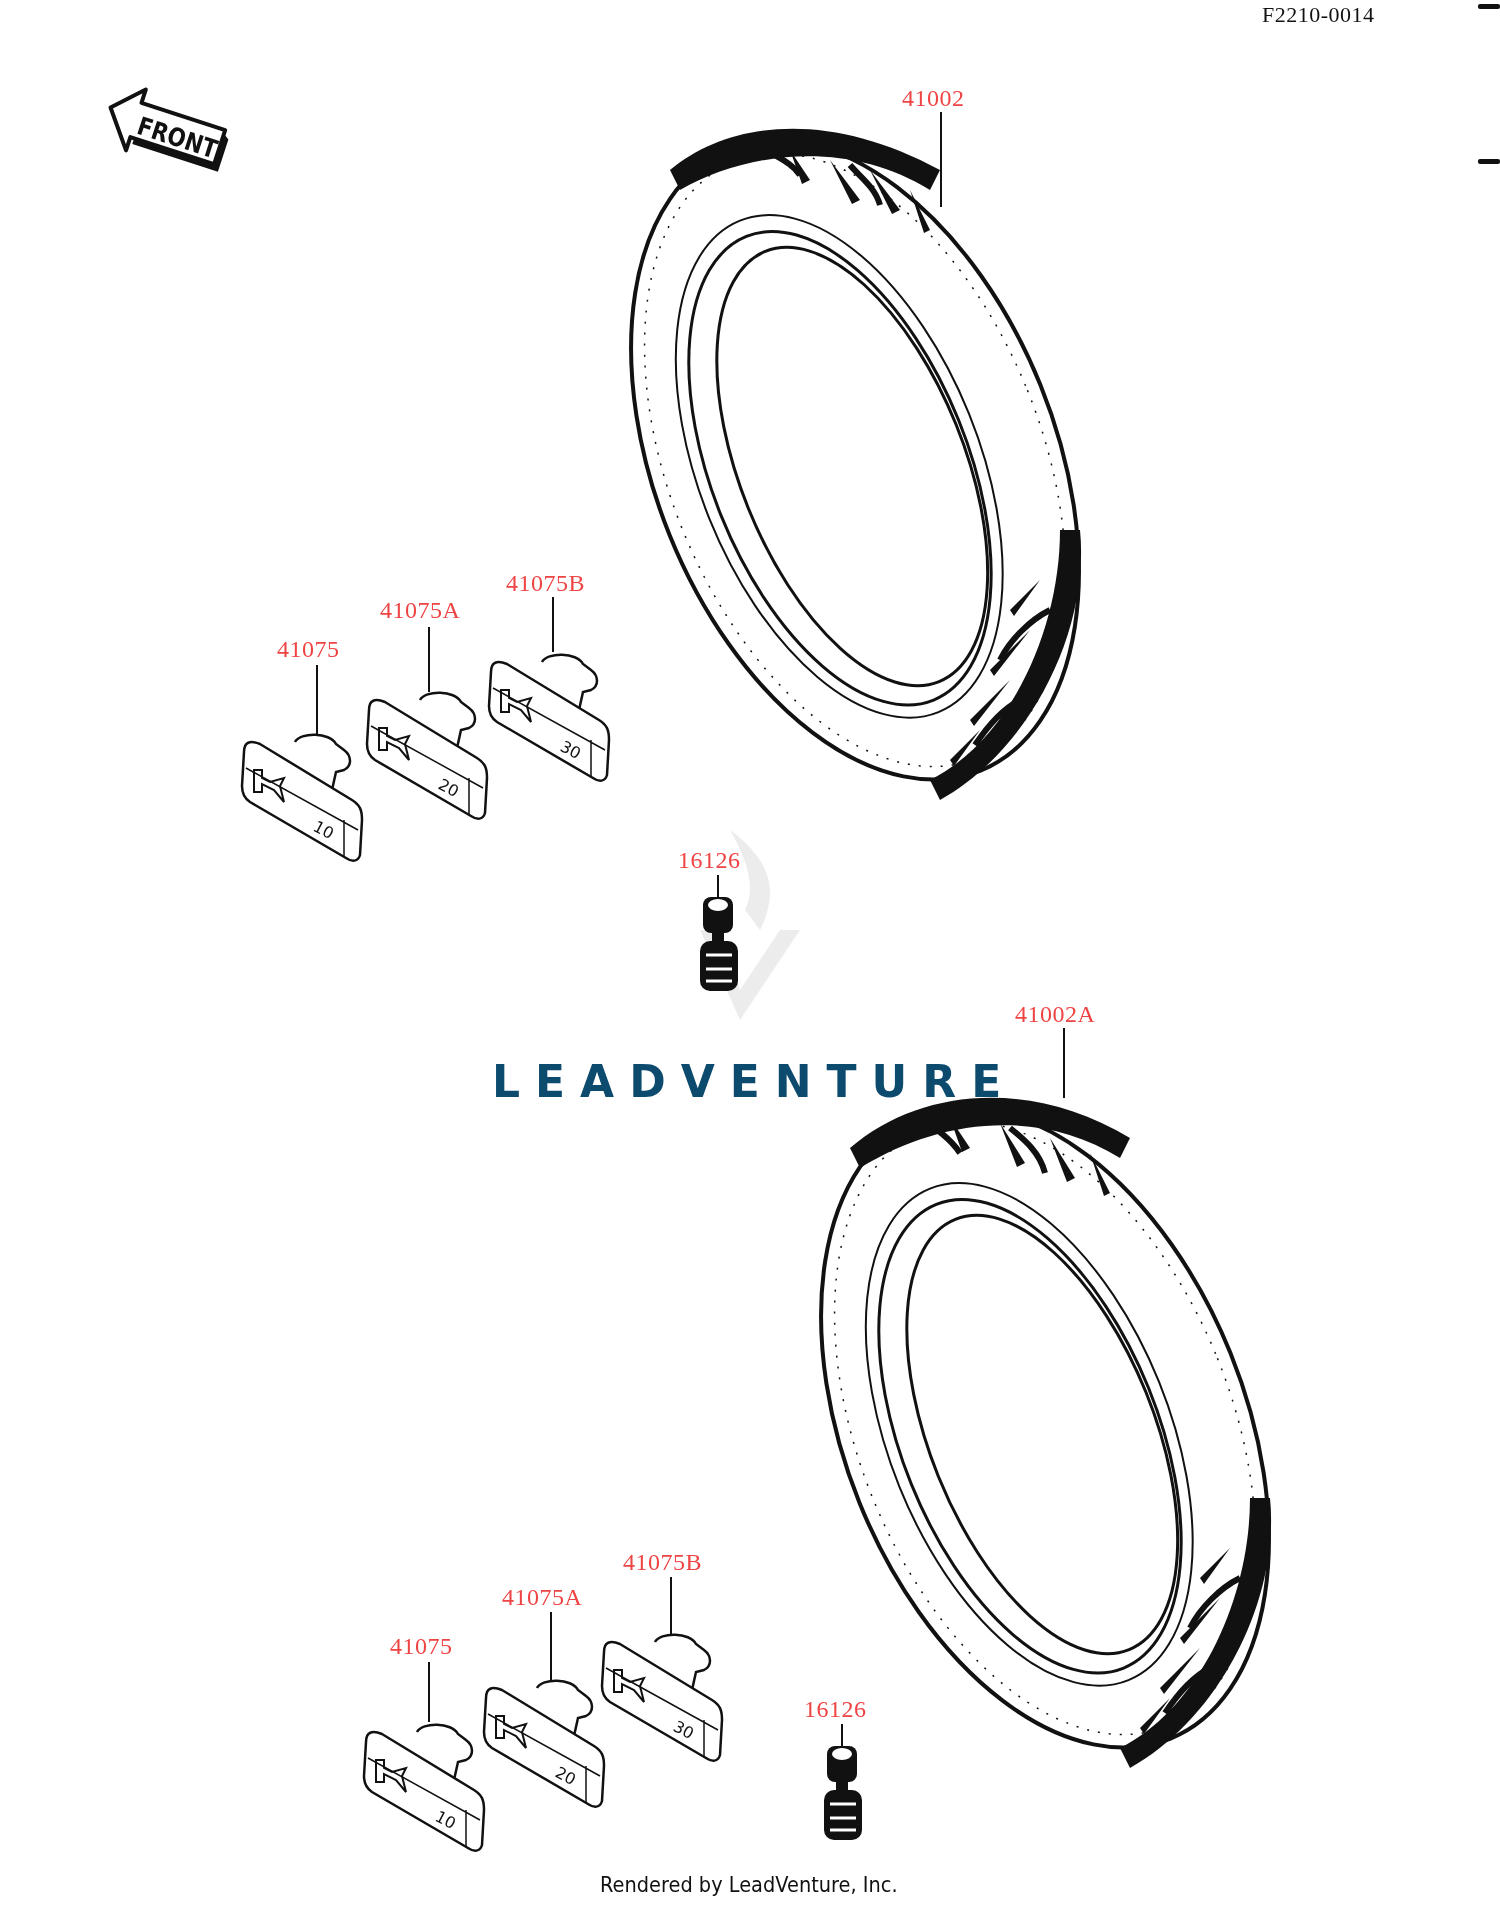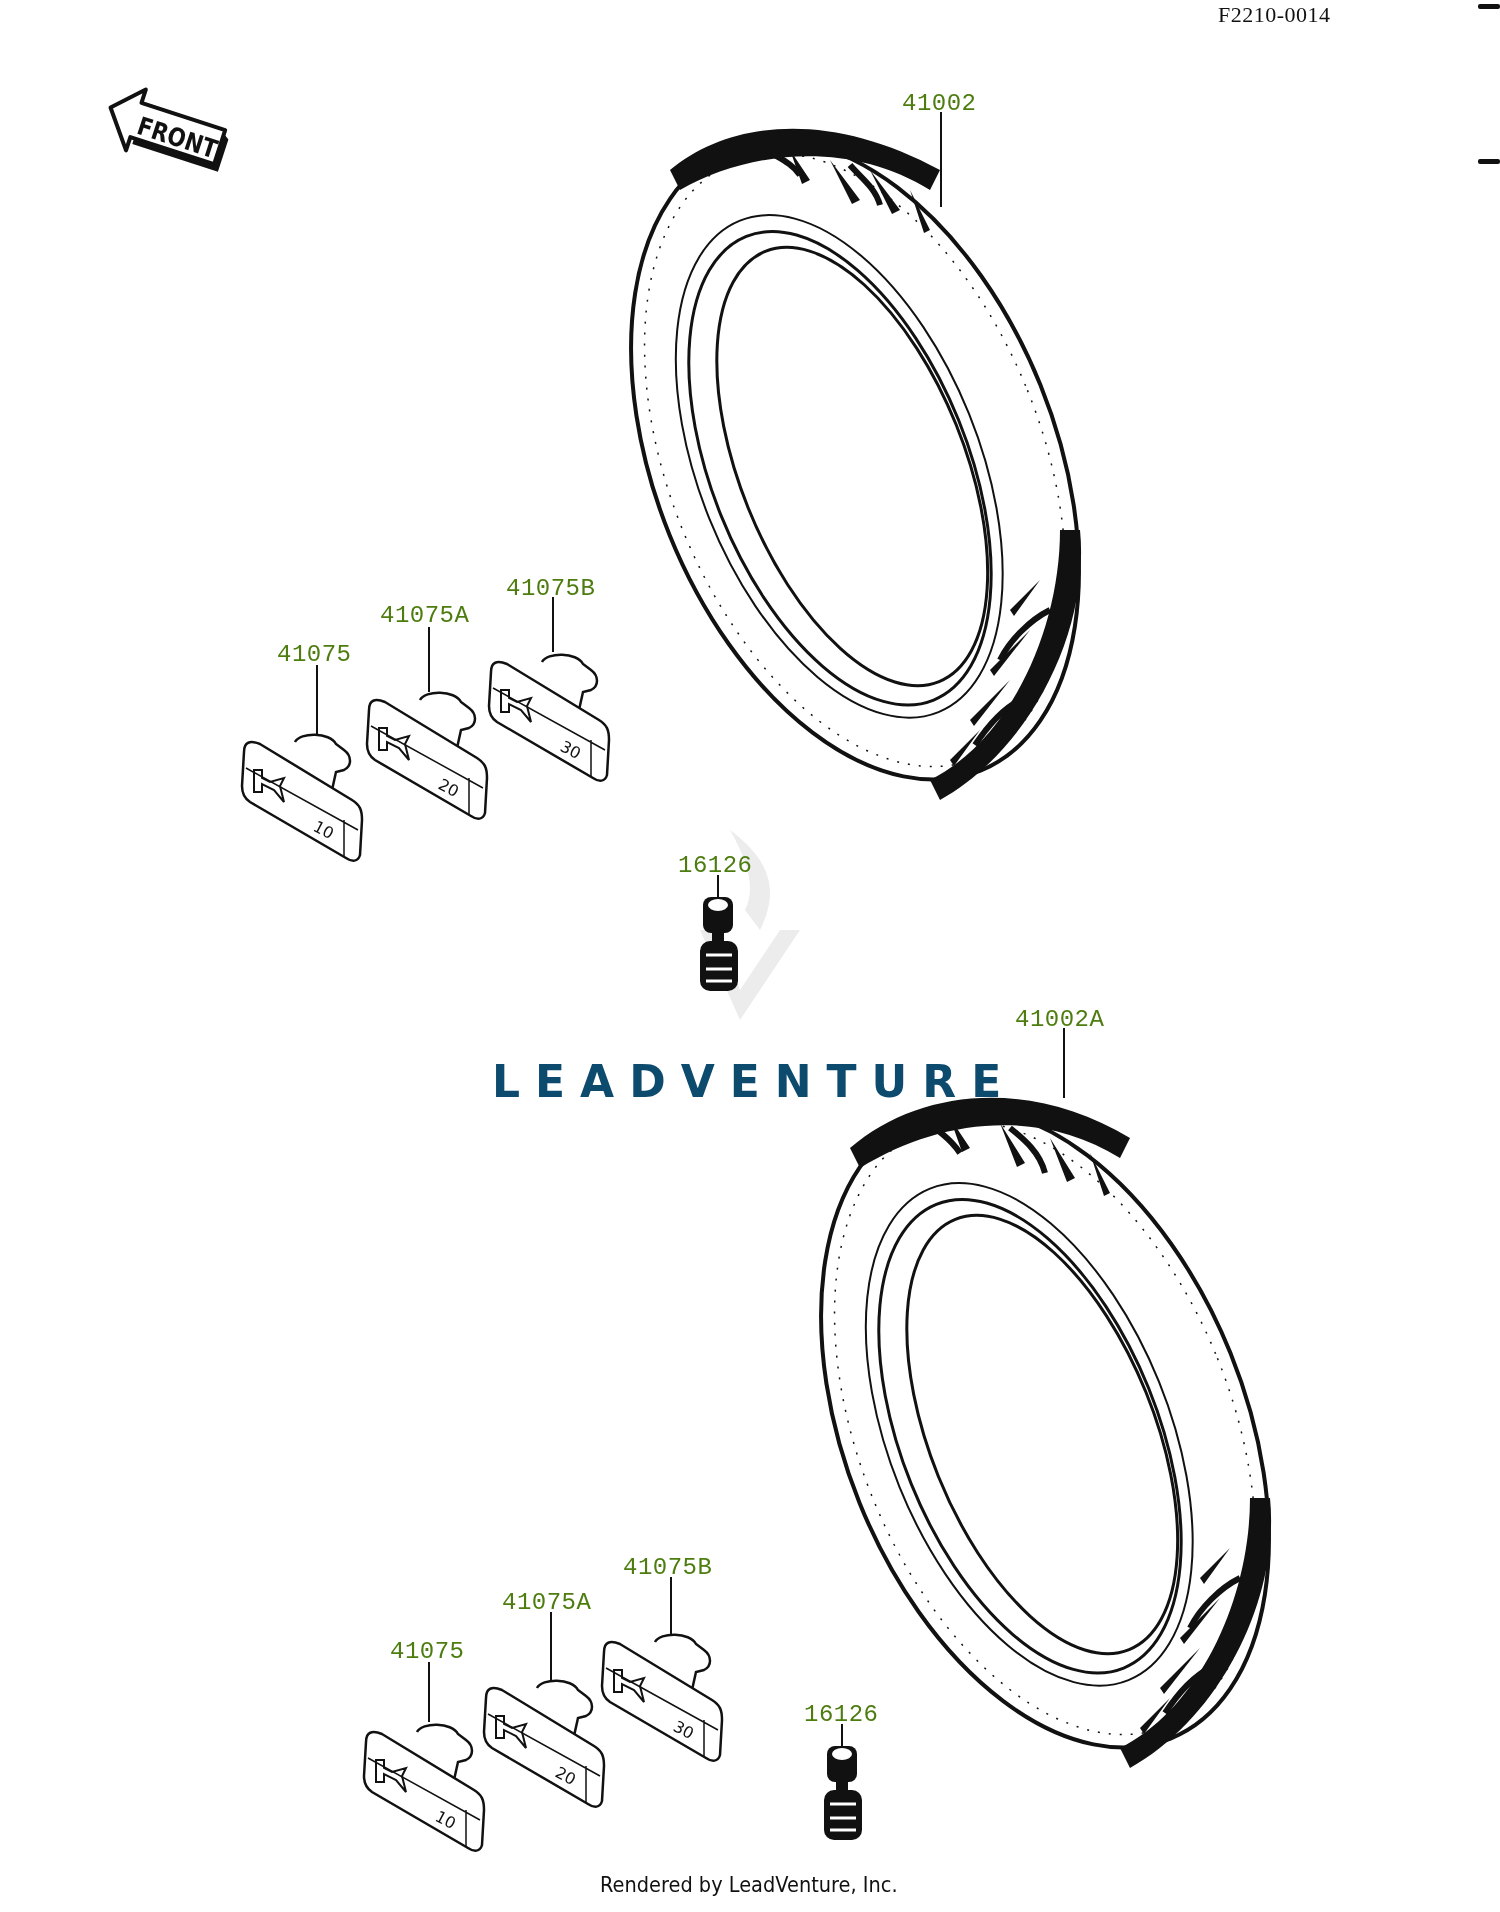--- a/index.html
+++ b/index.html
@@ -1,19 +1,19 @@
 <!DOCTYPE html>
 <html><head>
 <meta charset="utf-8">
 <style>
   html, body { margin:0; padding:0; background:#ffffff; }
   body { width:1500px; height:1912px; position:relative; overflow:hidden; font-family:"Liberation Sans", sans-serif; color:#111; }
-  .ref { position:absolute; font-family:Liberation Mono, monospace; font-size:24px; letter-spacing:0.5px; color:#4d7c0f; line-height:1; white-space:nowrap;margin-top:6px; }
+  .ref { position:absolute; font-family:Liberation Serif, serif; font-size:24px; letter-spacing:0.5px; color:#ef4444; line-height:1; white-space:nowrap; }
   .leader { position:absolute; width:2px; background:#111; }
-  .figcode { position:absolute; left:1218px; top:2px; font-family:"Liberation Serif", serif; font-size:22px; color:#111; letter-spacing:0.5px; }
+  .figcode { position:absolute; left:1262px; top:2px; font-family:"Liberation Serif", serif; font-size:22px; color:#111; letter-spacing:0.5px; }
   .edge-mark { position:absolute; left:1478px; width:22px; height:5px; background:#111; border-radius:2px; }
   .watermark { position:absolute; left:492px; top:1056px; font-family:"DejaVu Sans", sans-serif; font-size:44px; letter-spacing:15px; color:#0c4a6e; font-weight:bold; }
   .footer { position:absolute; left:600px; top:1872px; font-family:"DejaVu Sans", sans-serif; font-size:22px; color:#111; transform:scaleX(0.88); transform-origin:left top; }
   svg { position:absolute; overflow:visible; }
 </style>
 </head>
 <body>
 
 <div class="figcode">F2210-0014</div>
 <div class="edge-mark" style="top:4px"></div>

